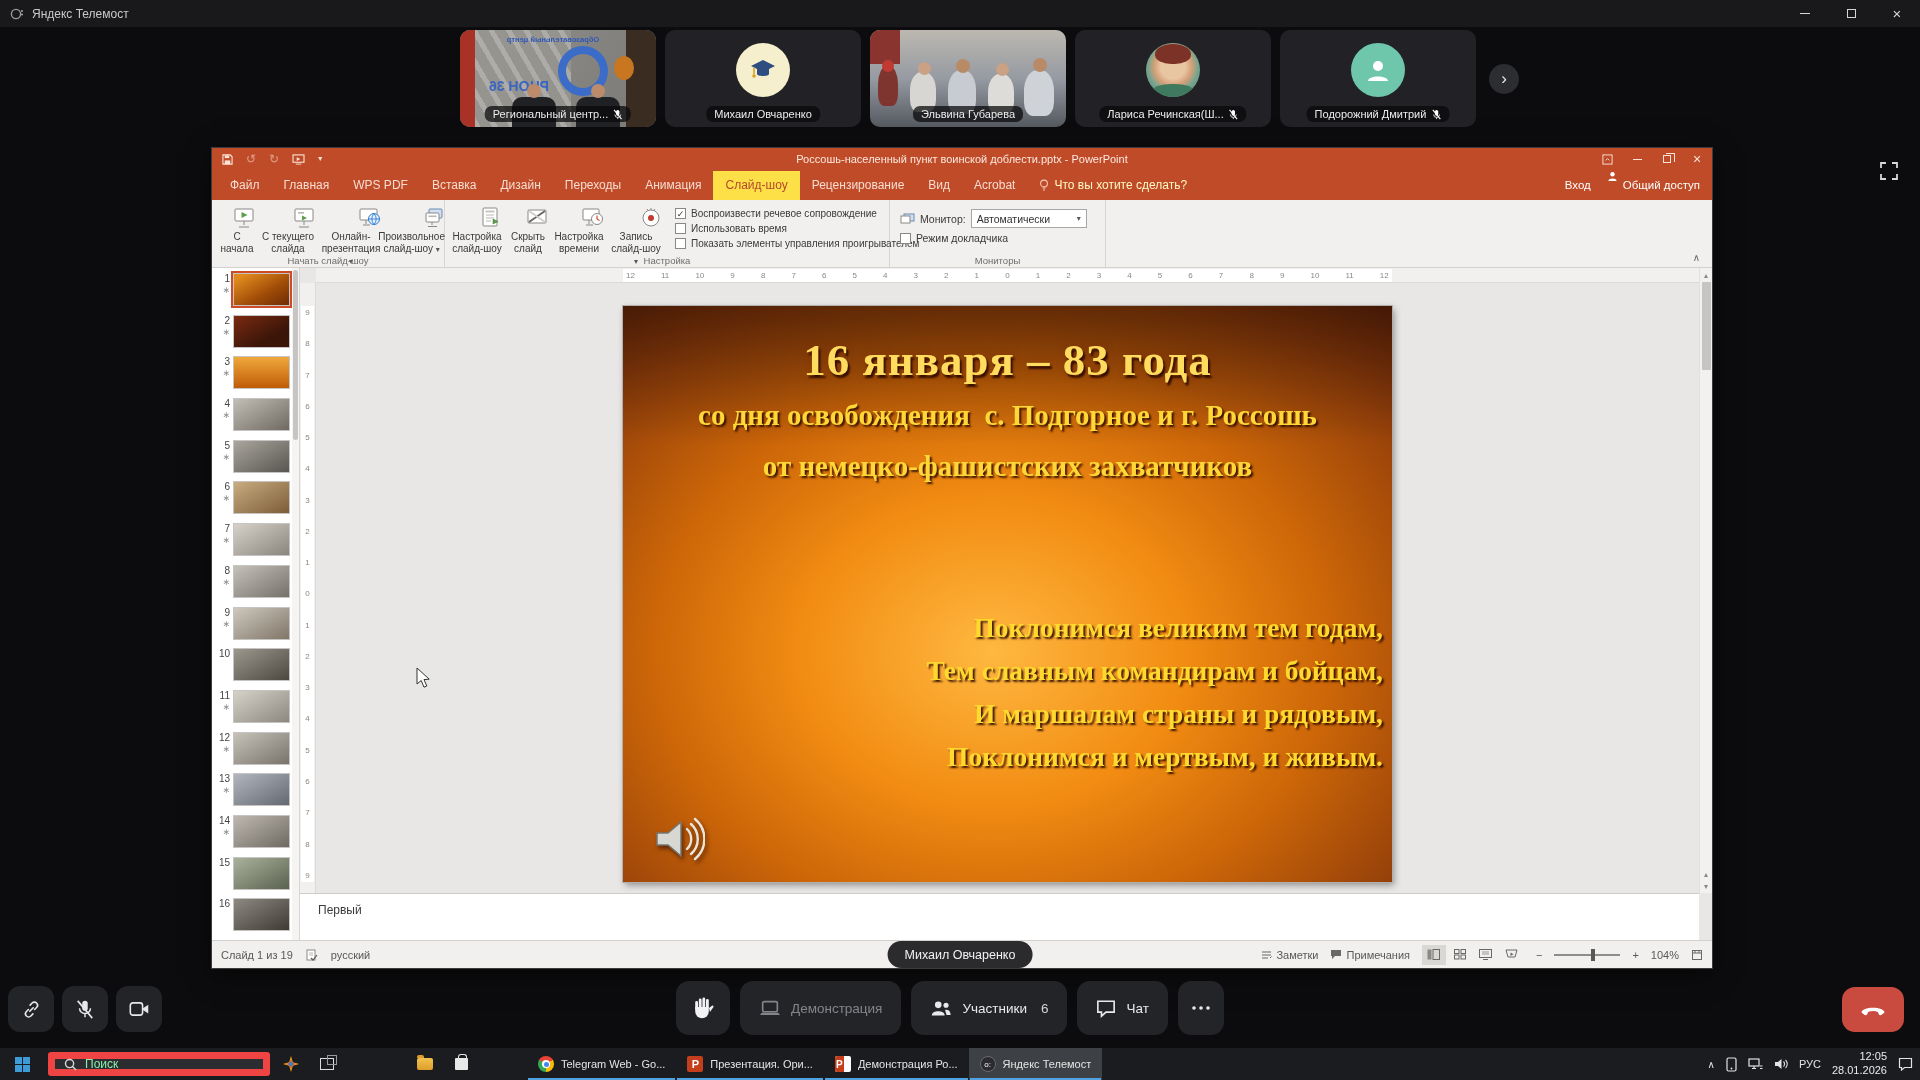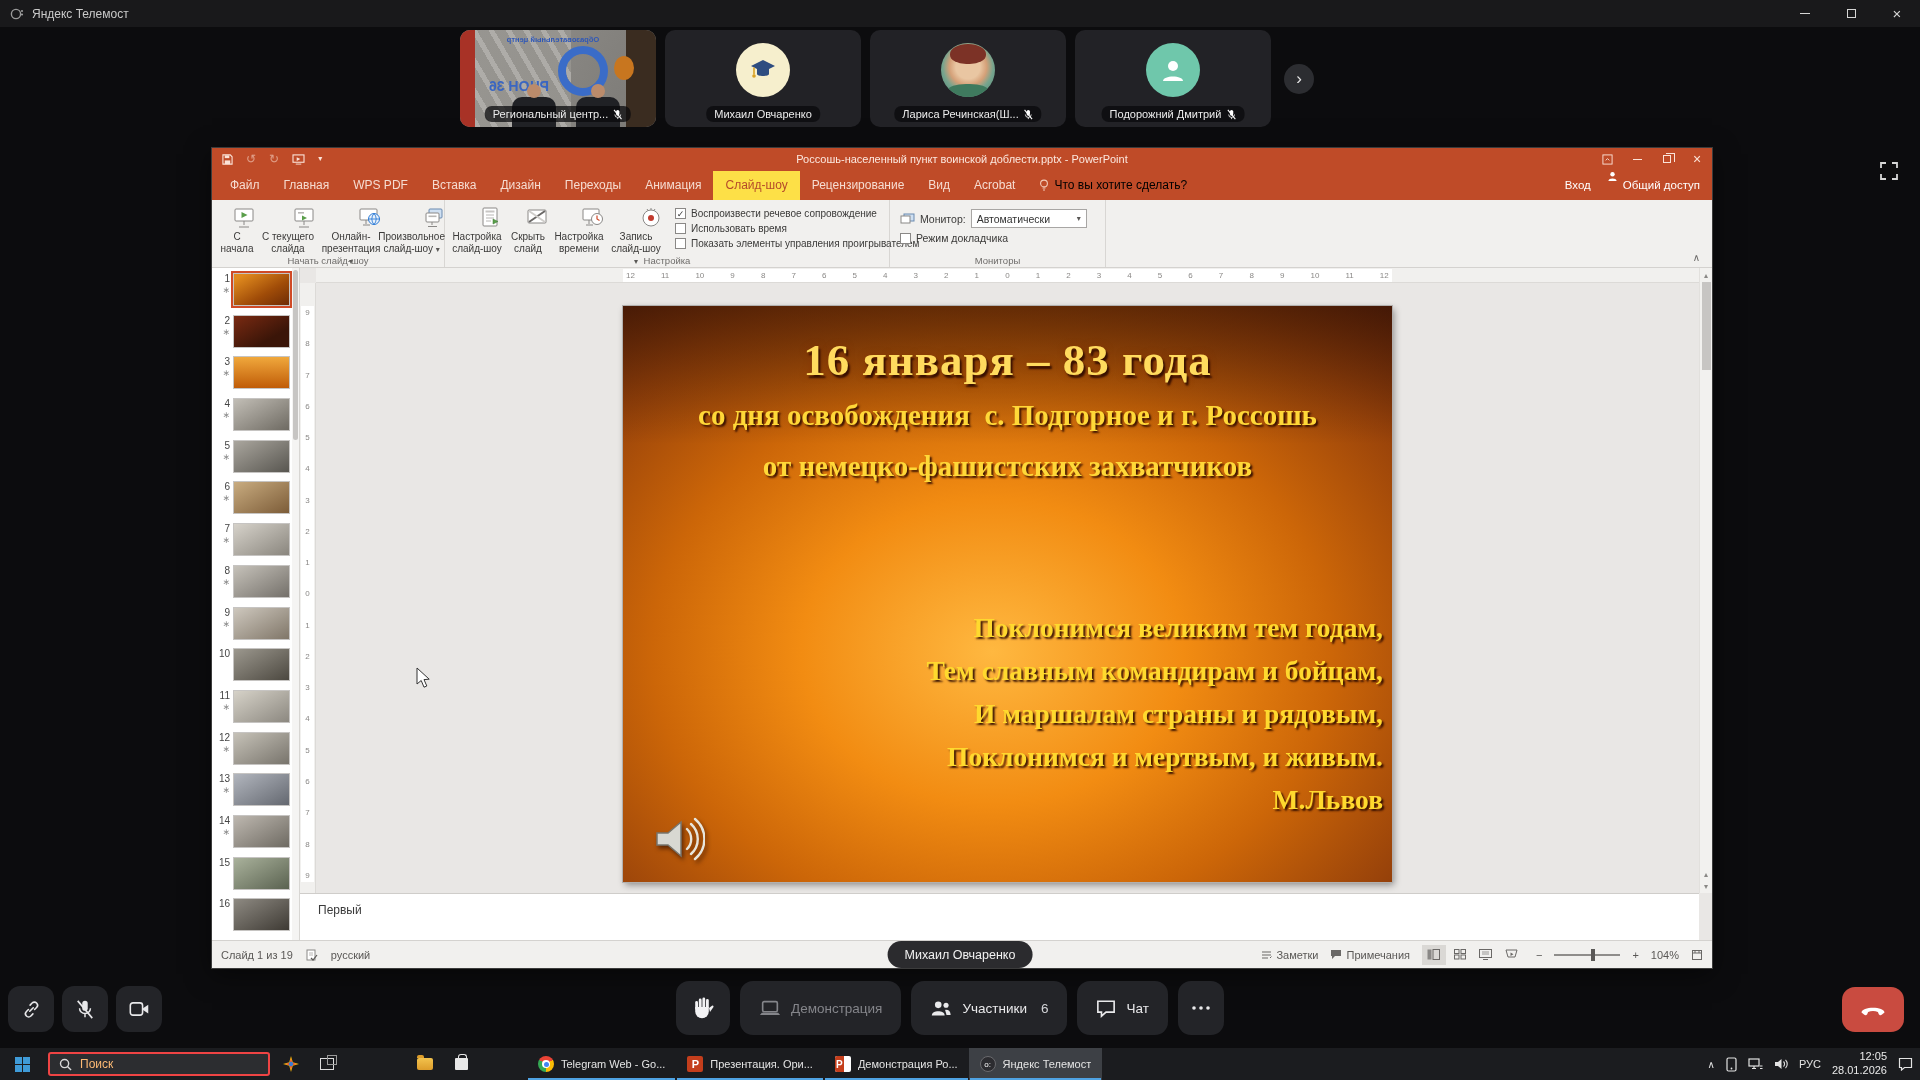--- a/index.html
+++ b/index.html
@@ -49,21 +49,21 @@
 .qat .dim{opacity:.55}
 .qtx{font-size:12px;line-height:1;color:#fbe3d8}
 .ppname{position:absolute;left:0;right:0;text-align:center;font-size:11px;color:#fce8df}
 .ppwinbtns{margin-left:auto;display:flex;align-items:center;z-index:2}
 .ppwb{width:30px;height:22px;display:flex;align-items:center;justify-content:center;color:#fbe3d8;font-size:12px}
 .pprest{width:8px;height:8px;border:1px solid #fbe3d8;position:relative}
 .pprest::before{content:"";position:absolute;left:2px;top:-3px;width:8px;height:8px;border:1px solid #fbe3d8;border-bottom:none;border-left:none}
 .pptabs{height:30px;background:#bf4b28;display:flex;align-items:flex-end;padding-left:6px;font-size:12px;color:#f6dcd1}
 .pptab{padding:0 12px;line-height:29px;height:29px;flex:none;white-space:nowrap}
 .pptab.sel{background:#fde047;color:#b5492a}
-.tellme{display:flex;align-items:center;gap:5px;padding:0 12px;line-height:29px;color:#000000;white-space:nowrap}
+.tellme{display:flex;align-items:center;gap:5px;padding:0 12px;line-height:29px;color:#fef9c3;white-space:nowrap}
 .ppaccount{margin-left:auto;display:flex;align-items:center;gap:16px;padding-right:12px;color:#fff;font-size:11.5px;line-height:29px;white-space:nowrap}
 .ppaccount .acct{display:flex;gap:5px}
 
 .ribbon{height:68px;background:#f1f0ee;border-bottom:1px solid #d4d2cf;display:flex;position:relative}
 .rgroup{position:relative;border-right:1px solid #d8d6d3;display:flex;align-items:flex-start;padding:3px 4px 13px;flex:none}
 .glabel{position:absolute;bottom:1px;left:0;right:0;text-align:center;font-size:9.5px;color:#6e6c6a}
 .rbtn{display:flex;flex-direction:column;align-items:flex-end;font-size:10px;color:#3b3a39;text-align:center;padding:1px 2px;line-height:1.2;flex:none}
 .rbtn .ic{height:27px;display:flex;align-items:center}
 .dda{font-size:8px;color:#5a5856}
 .chkcol{display:flex;flex-direction:column;gap:4px;padding:5px 2px 0 10px;font-size:10px;color:#3b3a39;width:236px}
@@ -118,21 +118,21 @@
 .centerctrls{position:absolute;left:676px;top:981px;display:flex;gap:10px;align-items:center;z-index:45}
 .csq{width:54px;height:54px;border-radius:13px;background:#232428;display:flex;align-items:center;justify-content:center}
 .cpill{height:54px;border-radius:13px;background:#232428;display:flex;align-items:center;gap:10px;padding:0 19px;font-size:13.5px;color:#e9e9eb}
 .cpill.disabled{color:#84858a}
 .pcount{margin-left:4px;color:#d3d4d8}
 .hangup{position:absolute;right:16px;top:987px;width:62px;height:45px;border-radius:13px;background:#c94b40;display:flex;align-items:center;justify-content:center;z-index:45}
 
 .taskbar{position:absolute;bottom:0;left:0;right:0;height:32px;background:#1b1c1f;display:flex;align-items:stretch;font-size:11px;z-index:80}
 .tbtn{display:flex;align-items:center;justify-content:center}
 .tstart{width:45px}
-.tsearch{width:222px;margin:4px 3px;border:2px solid #ef4444;border-radius:3px;background:#2c2d30;display:flex;align-items:center;gap:8px;padding:0 9px;color:#fdba74;font-size:12px}
+.tsearch{width:222px;margin:4px 3px;border:7px solid #ef4444;border-radius:3px;background:#2c2d30;display:flex;align-items:center;gap:8px;padding:0 9px;color:#86efac;font-size:12px}
 .ticon{width:36px}
 .tapp{display:flex;align-items:center;gap:7px;padding:0 11px;color:#e4e4e4;position:relative;font-size:11px;max-width:172px;white-space:nowrap}
 .tapp .ul{position:absolute;bottom:0;left:1px;right:1px;height:2px;background:#4fa3e3}
 .tapp.active{background:#3d4045}
 .applbl{overflow:hidden;text-overflow:ellipsis}
 .ttray{margin-left:auto;display:flex;align-items:center;gap:11px;padding-right:7px;color:#e3e3e3}
 .tclock{text-align:right;font-size:11px;line-height:1.25;color:#eaeaea}
 .chromeic{width:16px;height:16px;border-radius:50%;background:conic-gradient(from -60deg,#ea4335 0 120deg,#fbbc05 0 240deg,#34a853 0 360deg);position:relative;flex:none}
 .chromeic::before{content:"";position:absolute;inset:4px;border-radius:50%;background:#fff}
 .chromeic::after{content:"";position:absolute;inset:5.5px;border-radius:50%;background:#4285f4}
@@ -206,20 +206,37 @@
         <path d="M9 11 v5 c0 2.6 12 2.6 12 0 v-5" fill="#2e4d80"></path>
         <path d="M6 9.5 v7" stroke="#d9a225" stroke-width="1.6" fill="none"></path>
         <circle cx="6" cy="18" r="1.8" fill="#d9a225"></circle>
       </svg>
     </div>
     <div class="vname">
         <span>Михаил Овчаренко</span>
       </div>
   </div>
 
+  <div class="vtile">
+    <div class="t3bg"></div>
+    <div class="t3red"></div>
+    <span class="kid" style="left:8px;top:36px;width:20px;height:40px;background:#7e3530"></span>
+    <span class="kid" style="left:12px;top:30px;width:12px;height:12px;background:#c03a32;border-radius:50%"></span>
+    <span class="kid" style="left:40px;top:42px;width:26px;height:40px;background:#d8d6d2"></span>
+    <span class="kid" style="left:48px;top:32px;width:13px;height:13px;background:#caa184;border-radius:50%"></span>
+    <span class="kid" style="left:78px;top:40px;width:28px;height:44px;background:#c8ccd2"></span>
+    <span class="kid" style="left:86px;top:29px;width:14px;height:14px;background:#b98a66;border-radius:50%"></span>
+    <span class="kid" style="left:118px;top:44px;width:26px;height:40px;background:#dedcd8"></span>
+    <span class="kid" style="left:126px;top:33px;width:13px;height:13px;background:#caa184;border-radius:50%"></span>
+    <span class="kid" style="left:154px;top:40px;width:30px;height:46px;background:#cfd3d8"></span>
+    <span class="kid" style="left:163px;top:28px;width:14px;height:14px;background:#b98a66;border-radius:50%"></span>
+    <div class="vname">
+        <span>Эльвина Губарева</span>
+      </div>
+  </div>
 
   <div class="vtile">
     <div class="avatar av4">
         <span class="hair"></span>
         <span class="scarf"></span>
       </div>
     <div class="vname">
       <span>Лариса Речинская(Ш...</span>
       <span>
           <svg width="10" height="11" viewBox="0 0 12 13">
@@ -640,21 +657,20 @@
 
     <div class="slide">
       <div class="sl-title">16 января – 83 года</div>
       <div class="sl-sub">со дня освобождения  с. Подгорное и г. Россошь</div>
       <div class="sl-sub sl-sub2">от немецко-фашистских захватчиков</div>
       <div class="poem">
         <div>Поклонимся великим тем годам,</div>
         <div>Тем славным командирам и бойцам,</div>
         <div>И маршалам страны и рядовым,</div>
         <div>Поклонимся и мертвым, и живым.</div>
-        <div>М.Львов</div>
       </div>
       <div class="spk">
         <svg width="54" height="50" viewBox="0 0 54 50">
           <path d="M6 19 h11 l13 -11 v34 l-13 -11 H6 z" fill="#d8d8d2" stroke="#77766f" stroke-width="1.5"></path>
           <path d="M36 15 a14 14 0 0 1 0 20 M40 10 a20 20 0 0 1 0 30 M44 5 a26 26 0 0 1 0 40" stroke="#e7e5dc" stroke-width="2.4" fill="none" stroke-linecap="round"></path>
         </svg>
       </div>
     </div>
 
     <div class="notes"><span>Первый</span></div>

